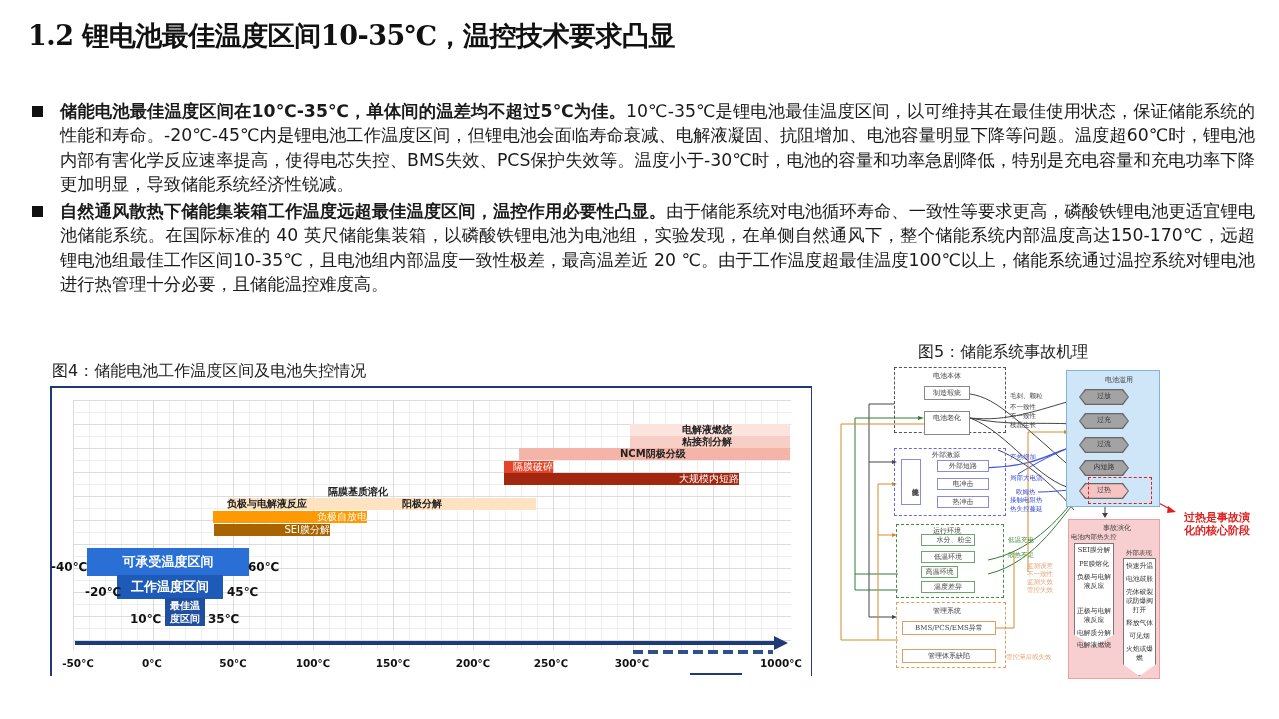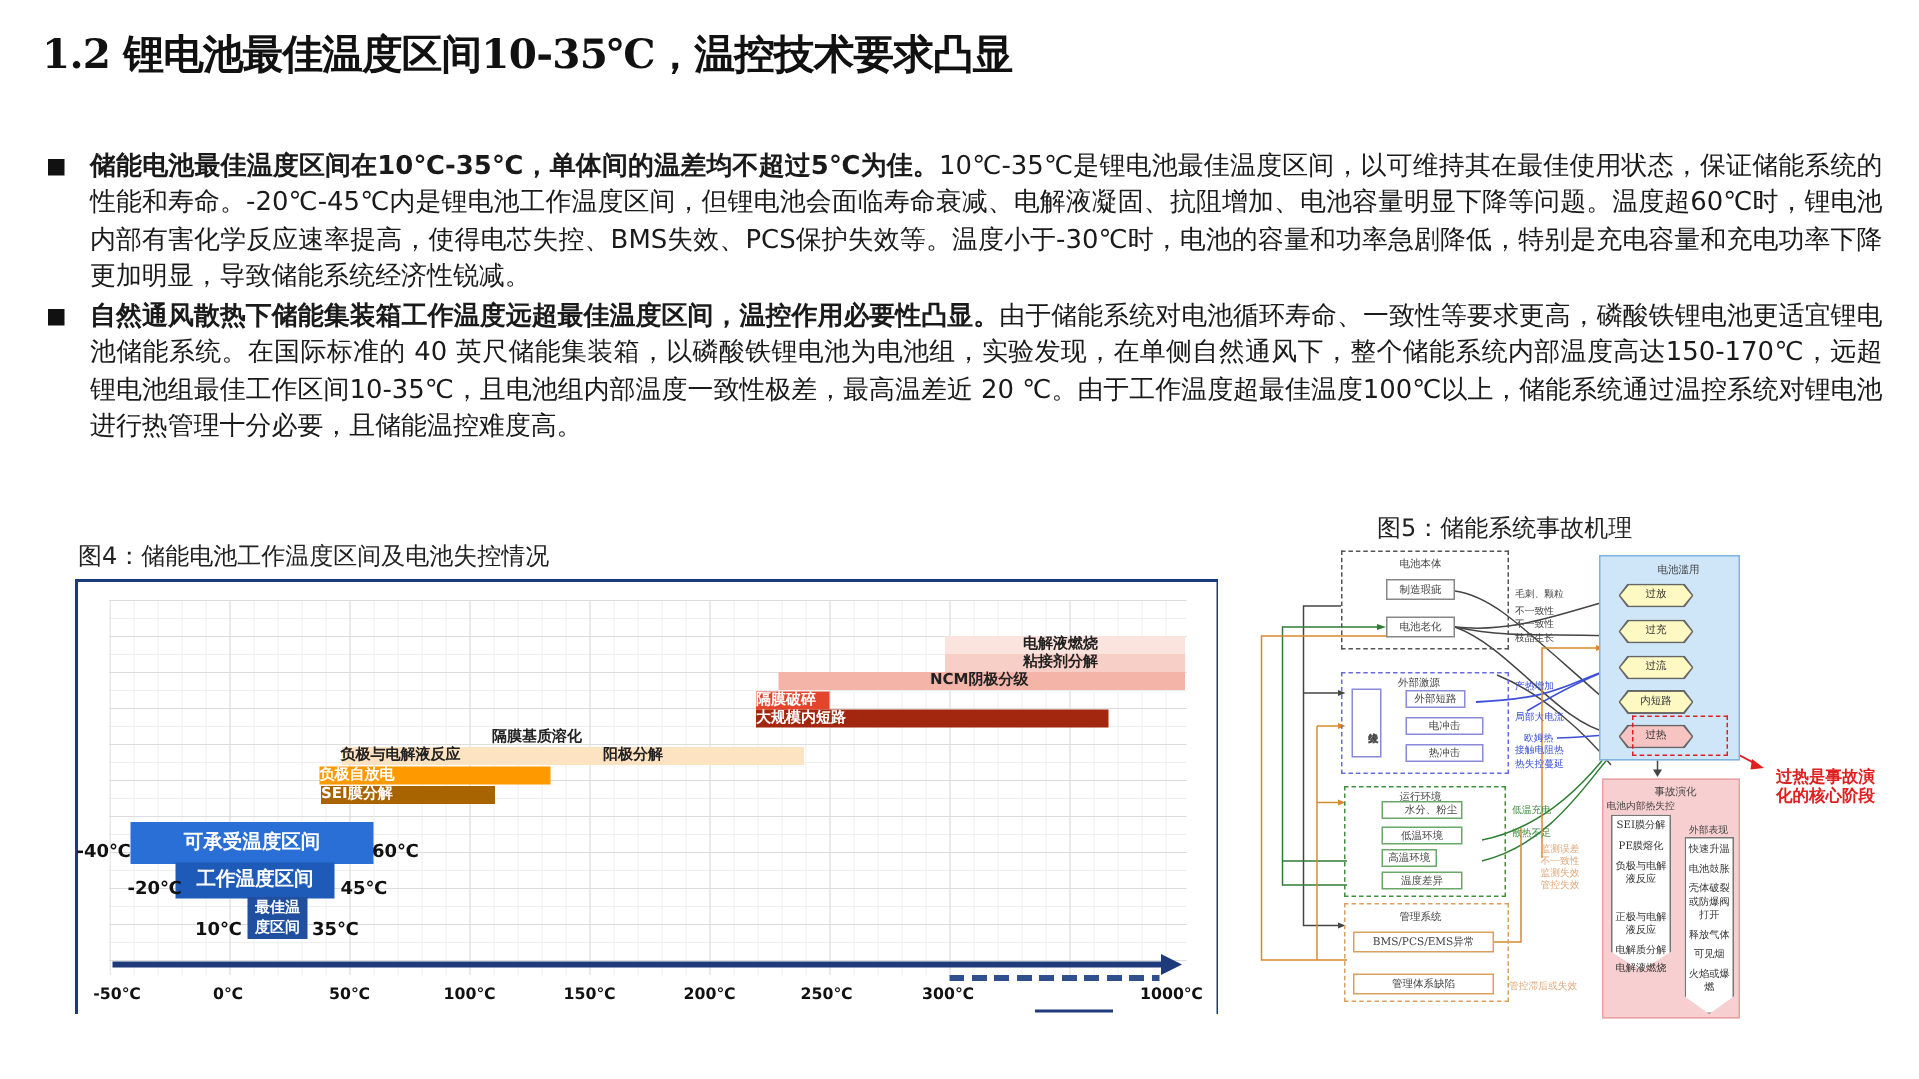--- a/index.html
+++ b/index.html
@@ -16,40 +16,40 @@
   
   .fig4-caption { position: absolute; left: 52px; top: 361px; font-size: 16px; color: #222; }
   .fig4-frame { position: absolute; left: 50px; top: 386px; width: 762px; height: 290px; border: 2px solid #1f3a7a; border-bottom: none; border-right: 1.5px solid #1f3a7a; }
   .grid { position: absolute; left: 73px; top: 400px; width: 718px; height: 250px;
     background-image:
       linear-gradient(to right, #dcdcdc 1px, transparent 1px),
       linear-gradient(to bottom, #dcdcdc 1px, transparent 1px),
       linear-gradient(to right, #eeeeee 1px, transparent 1px),
       linear-gradient(to bottom, #eeeeee 1px, transparent 1px);
     background-size: 80px 24px, 80px 24px, 16px 12px, 16px 12px; }
-  .bar { position: absolute; height: 12px; font-size: 10px; font-weight: bold; line-height: 12px; text-align: left; white-space: nowrap; }
+  .bar { position: absolute; height: 12px; font-size: 10px; font-weight: normal; line-height: 12px; text-align: right; white-space: nowrap; }
   .bar-label { position: absolute; font-size: 10px; font-weight: bold; line-height: 12px; color: #222; white-space: nowrap; }
   .range-box { position: absolute; color: #fff; font-weight: bold; text-align: center; }
   .temp-label { position: absolute; font-size: 12px; font-weight: bold; color: #111; white-space: nowrap; }
   .axis-line { position: absolute; left: 75px; top: 641px; width: 702px; height: 4px; background: #1f3a7a; }
   .axis-arrow { position: absolute; left: 774px; top: 636px; width: 0; height: 0; border-top: 7px solid transparent; border-bottom: 7px solid transparent; border-left: 14px solid #1f3a7a; }
   .axis-dash { position: absolute; left: 633px; top: 650px; width: 140px; height: 4px; background: repeating-linear-gradient(to right, #2f4f8f 0 10px, transparent 10px 15px); }
   .axis-tick { position: absolute; top: 657px; font-size: 10.5px; font-weight: bold; color: #111; transform: translateX(-50%); white-space: nowrap; }
   .bottom-stub { position: absolute; left: 690px; top: 673px; width: 52px; height: 1.5px; background: #1f3a7a; }
 
   
   .fig5-caption { position: absolute; left: 918px; top: 342px; font-size: 16px; color: #222; }
   .diagram { position: absolute; left: 838px; top: 362px; width: 340px; height: 318px; font-family: "DejaVu Serif", "Liberation Serif", serif; }
   .d-box { position: absolute; border: 1.2px solid #888; background: #fff; font-size: 7px; color: #444; text-align: center; }
   .d-dash { position: absolute; border: 1.5px dashed; }
   .d-title { position: absolute; font-size: 7px; color: #444; white-space: nowrap; }
   .d-note { position: absolute; font-size: 6.5px; white-space: nowrap; line-height: 8px; }
   .hex { position: absolute; width: 50px; height: 16px; font-size: 7px; color: #333; text-align: center; line-height: 16px;
          clip-path: polygon(12% 0, 88% 0, 100% 50%, 88% 100%, 12% 100%, 0 50%); background: #666; }
-  .hex span { position: absolute; left: 1.2px; top: 1.2px; right: 1.2px; bottom: 1.2px; background: #fef9c3; line-height: 13.6px;
+  .hex span { position: absolute; left: 1.2px; top: 1.2px; right: 1.2px; bottom: 1.2px; background: #a3a3a3; line-height: 13.6px;
               clip-path: polygon(12% 0, 88% 0, 100% 50%, 88% 100%, 12% 100%, 0 50%); }
   .hex.hot span { background: #f7c4c4; }
   .callout { position: absolute; left: 1184px; top: 511px; width: 66px; font-size: 11px; font-weight: bold; color: #e02020; text-align: center; line-height: 13px; }
   .evo-list { position: absolute; font-size: 6.8px; color: #333; text-align: center; line-height: 9px; }
 </style>
 </head>
 <body>
 
 <div class="page-title">1.2 锂电池最佳温度区间10-35℃，温控技术要求凸显</div>
 
@@ -155,21 +155,21 @@
     <polyline points="267,143 267,153" fill="none" stroke="#444" stroke-width="1"></polyline>
     <polygon points="264,151 267,156 270,151" fill="#444"></polygon>
 
     <polyline points="313,137 334,148" fill="none" stroke="#e02020" stroke-width="1.3"></polyline>
     <polygon points="330,144 338,150 329,151" fill="#e02020"></polygon>
   </svg>
 
   <div class="d-dash" style="left:56px; top:5px; width:112px; height:66px; border-color:#555;"></div>
   <div class="d-title" style="left:95px; top:9px;">电池本体</div>
   <div class="d-box" style="left:86px; top:24px; width:46px; height:14px; line-height:12px;">制造瑕疵</div>
-  <div class="d-box" style="left:86px; top:49px; width:46px; height:14px; line-height:12px;">电池老化</div>
+  <div class="d-box" style="left:86px; top:49px; width:46px; height:24px; line-height:12px;">电池老化</div>
   <div class="d-note" style="left:172px; top:30px; color:#444;">毛刺、颗粒</div>
   <div class="d-note" style="left:172px; top:41px; color:#444;">不一致性</div>
   <div class="d-note" style="left:172px; top:50px; color:#444;">不一致性</div>
   <div class="d-note" style="left:172px; top:59px; color:#444;">枝晶生长</div>
 
   <div style="position:absolute; left:228px; top:8px; width:94px; height:137px; background:#cfe6f8; border:1.2px solid #7fb3e0;"></div>
   <div class="d-title" style="left:267px; top:13px;">电池滥用</div>
   <div class="hex" style="left:241px; top:27px;">
       <span>过放</span>
     </div>
@@ -183,21 +183,21 @@
       <span>内短路</span>
     </div>
   <div class="hex hot" style="left:241px; top:121px;">
       <span>过热</span>
     </div>
   <div style="position:absolute; left:250px; top:115px; width:64px; height:27px; border:1.5px dashed #e02020;"></div>
 
   <div class="d-dash" style="left:56px; top:86px; width:112px; height:68px; border-color:#6a6ae0;"></div>
   <div class="d-title" style="left:94px; top:88px;">外部激源</div>
   <div class="d-box" style="left:63px; top:97px; width:20px; height:46px; border-color:#8a8ad8; font-size:7px; line-height:11px; padding-top:1px; writing-mode:vertical-rl; text-orientation:upright;">绝缘失效</div>
-  <div class="d-box" style="left:99px; top:98px; width:40px; height:12px; line-height:10px; border-color:#8a8ad8;">外部短路</div>
+  <div class="d-box" style="left:99px; top:98px; width:52px; height:12px; line-height:10px; border-color:#8a8ad8;">外部短路</div>
   <div class="d-box" style="left:99px; top:116px; width:52px; height:12px; line-height:10px; border-color:#8a8ad8;">电冲击</div>
   <div class="d-box" style="left:99px; top:134px; width:52px; height:12px; line-height:10px; border-color:#8a8ad8;">热冲击</div>
   <div class="d-note" style="left:172px; top:91px; color:#3b4fd8;">产热增加</div>
   <div class="d-note" style="left:172px; top:112px; color:#3b4fd8;">局部大电流</div>
   <div class="d-note" style="left:178px; top:126px; color:#3b4fd8;">欧姆热</div>
   <div class="d-note" style="left:172px; top:134px; color:#3b4fd8;">接触电阻热</div>
   <div class="d-note" style="left:172px; top:143px; color:#3b4fd8;">热失控蔓延</div>
 
   <div class="d-dash" style="left:58px; top:162px; width:108px; height:74px; border-color:#3f8f3f;"></div>
   <div class="d-title" style="left:95px; top:164px;">运行环境</div>

